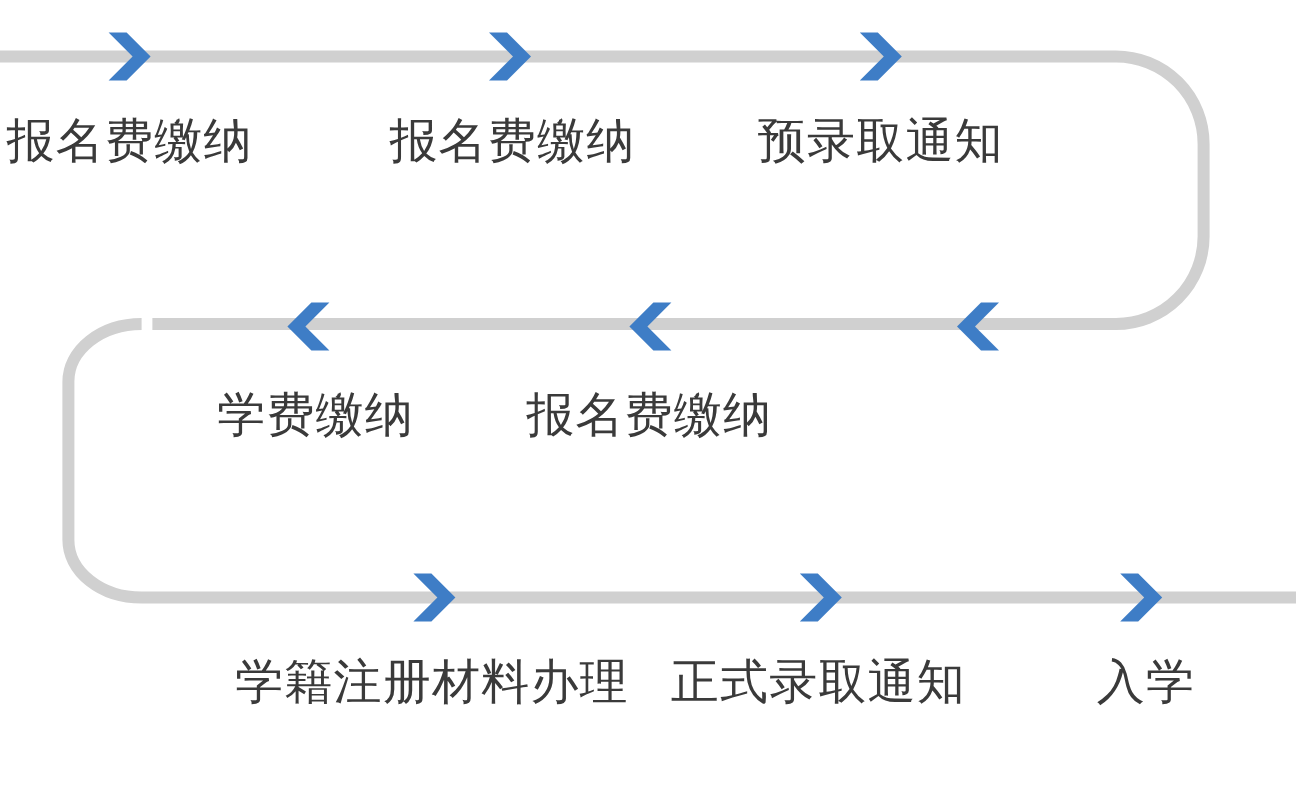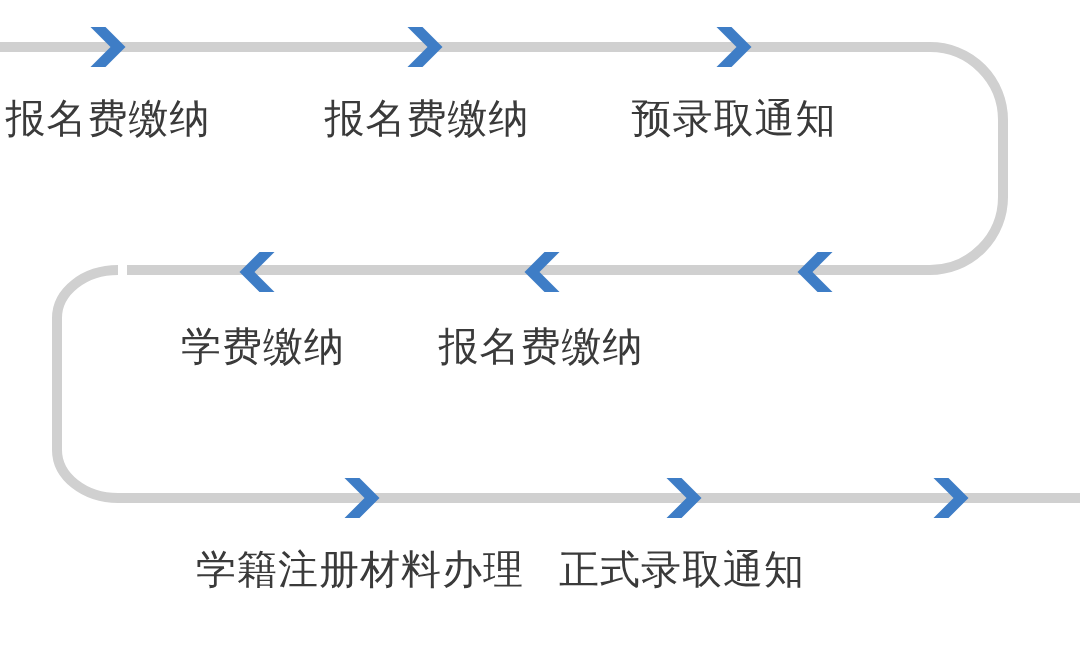--- a/index.html
+++ b/index.html
@@ -69,14 +69,15 @@
 
   <div class="step-label" style="left:108px; top:100px">报名费缴纳</div>
   <div class="step-label" style="left:427px; top:100px">报名费缴纳</div>
   <div class="step-label" style="left:734px; top:100px">预录取通知</div>
 
   <div class="step-label" style="left:541px; top:328px">报名费缴纳</div>
   <div class="step-label" style="left:263px; top:328px">学费缴纳</div>
 
   <div class="step-label" style="left:360px; top:551px">学籍注册材料办理</div>
   <div class="step-label" style="left:682px; top:551px">正式录取通知</div>
+  <div class="step-label" style="left:955px; top:551px">入学</div>
 
 </div>
 
 </body></html>

